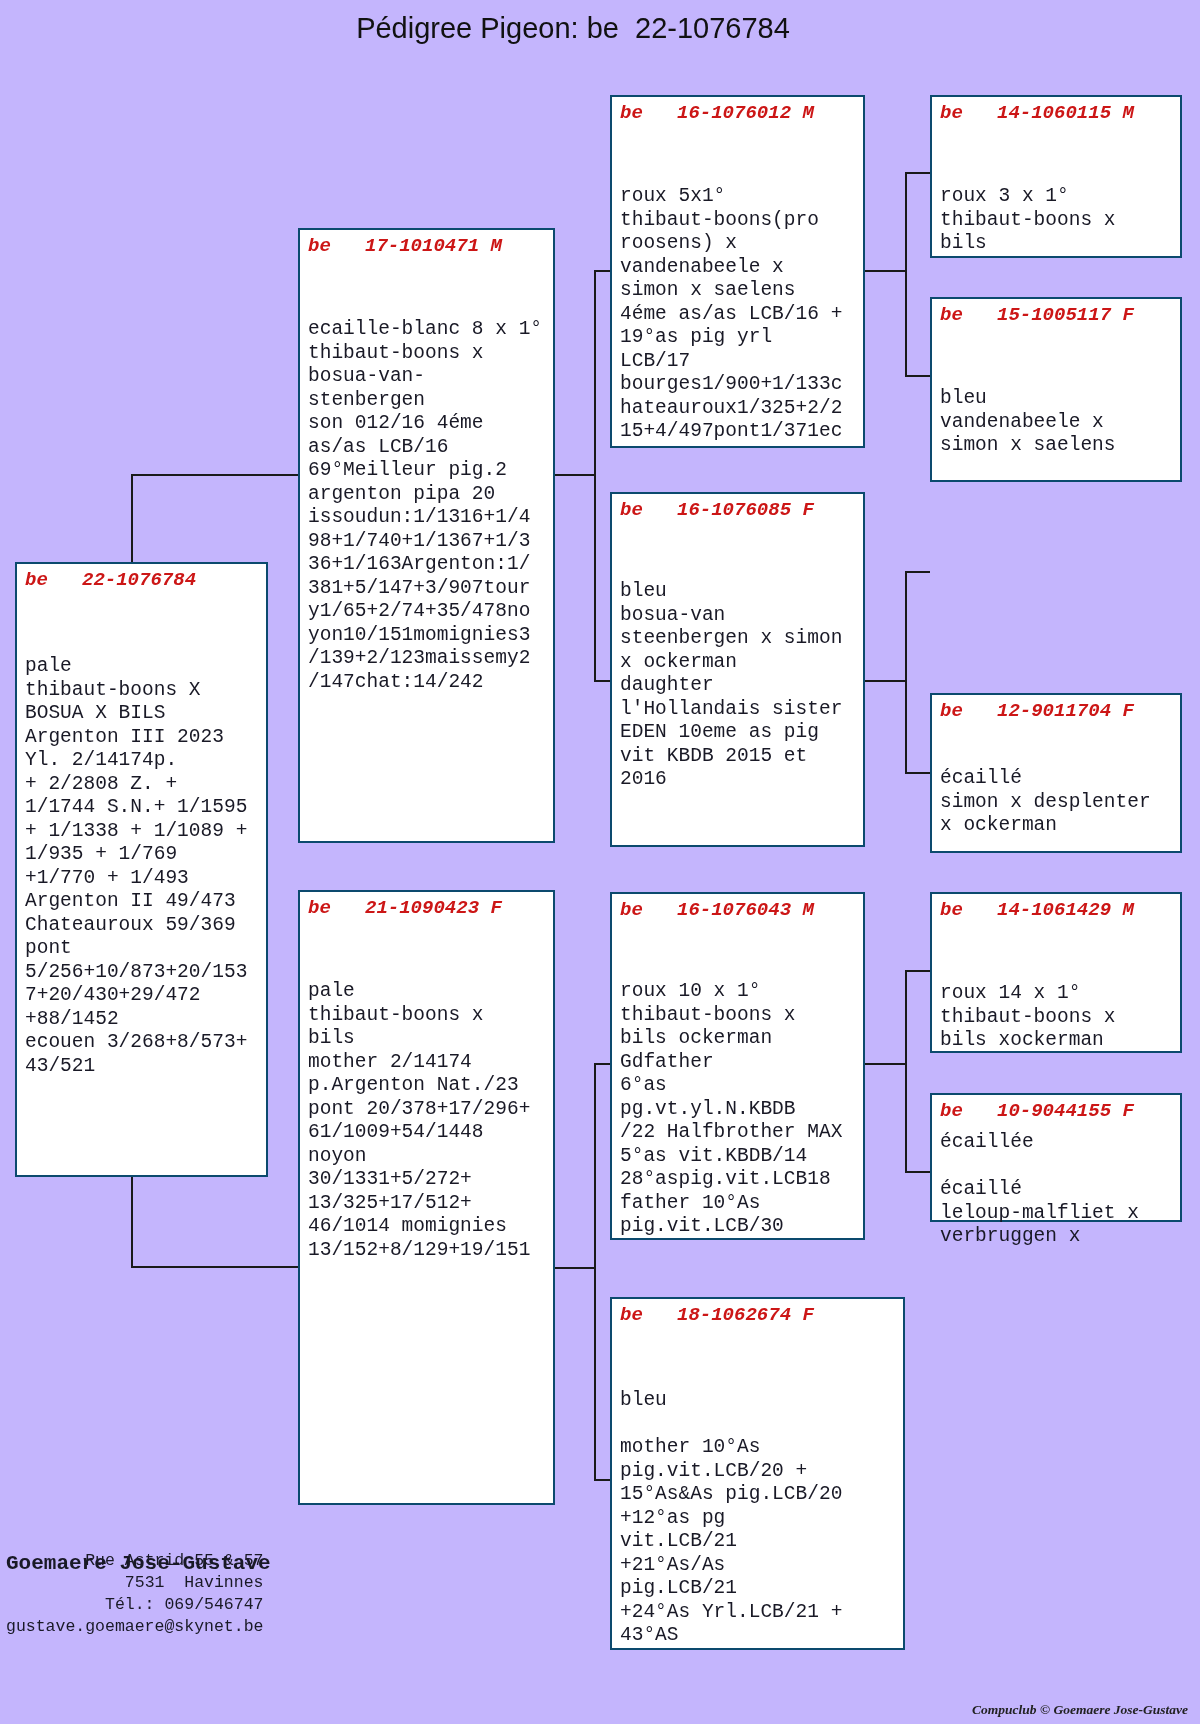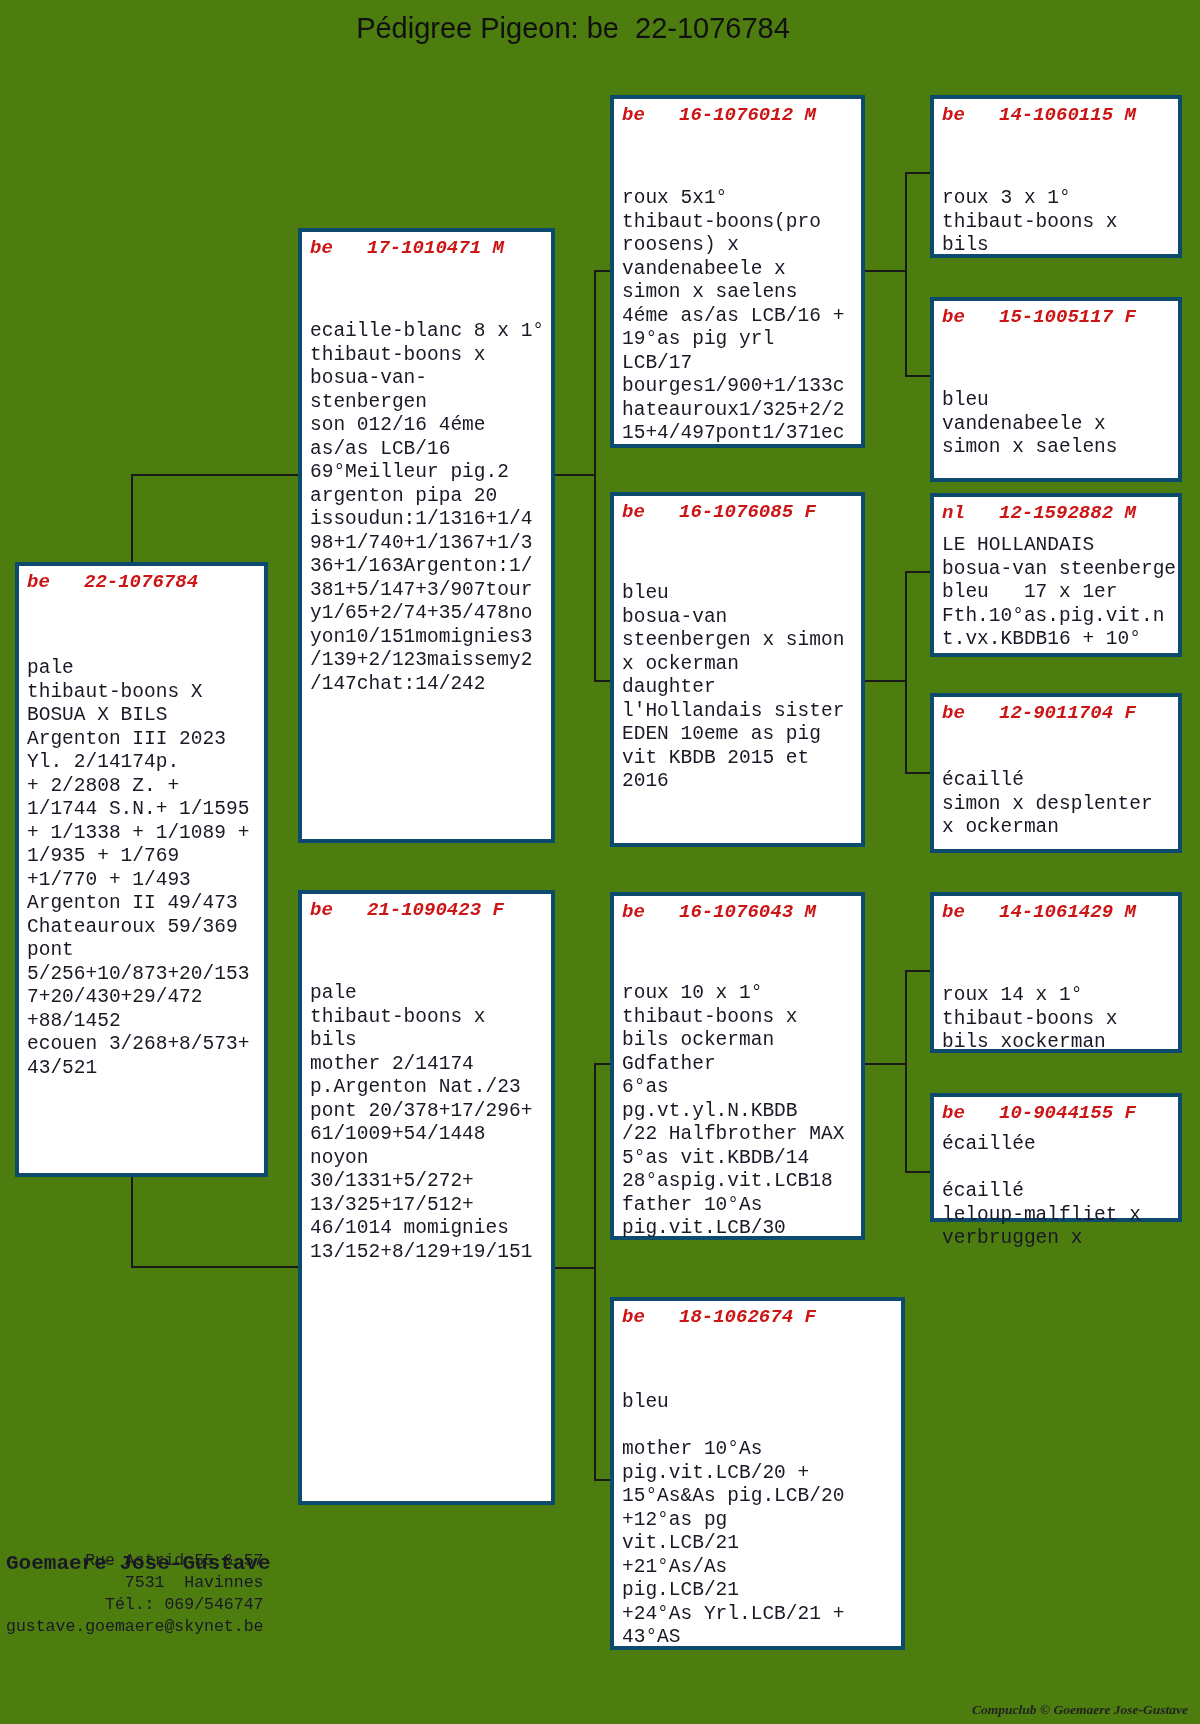--- a/index.html
+++ b/index.html
@@ -1,21 +1,21 @@
 <!DOCTYPE html>
 <html><head>
 <meta charset="utf-8">
 <style>
   html,body{margin:0;padding:0;background:#ffffff;}
-  #page{position:relative;width:1200px;height:1724px;background:#4d7c0f;overflow:hidden;
+  #page{position:relative;width:1200px;height:1724px;background:#c4b5fd;overflow:hidden;
         font-family:"Liberation Mono","DejaVu Sans Mono",monospace;color:#191926;}
   #title{position:absolute;top:12px;left:573px;transform:translateX(-50%);
          font-family:"Liberation Sans","DejaVu Sans",sans-serif;font-size:29px;color:#111;
          white-space:pre;}
-  .box{position:absolute;border:4px solid #0c4a6e;background:#fff;box-sizing:border-box;font-family:Liberation Mono, monospace;}
+  .box{position:absolute;border:2px solid #0c4a6e;background:#fff;box-sizing:border-box;font-family:Liberation Mono, monospace;}
   .ring{position:absolute;top:5px;left:8px;font-size:19px;font-weight:bold;font-style:italic;
         color:#cc1616;white-space:pre;}
   .body{position:absolute;left:8px;right:2px;font-size:19.5px;line-height:23.5px;white-space:pre;}
   .ln{position:absolute;background:#1a1a1a;}
   
   #b-g1 {left:15px; top:562px; width:253px;height:615px;}
   #b-g2a{left:298px;top:228px; width:257px;height:615px;}
   #b-g2b{left:298px;top:890px; width:257px;height:615px;}
   #b-g3a{left:610px;top:95px;  width:255px;height:353px;}
   #b-g3b{left:610px;top:492px; width:255px;height:355px;}
@@ -166,28 +166,20 @@
     <div class="body">roux 3 x 1°
 thibaut-boons x
 bils</div>
   </div>
   <div class="box" id="b-g4b">
     <div class="ring">be   15-1005117 F</div>
     <div class="body">bleu
 vandenabeele x
 simon x saelens</div>
   </div>
-  <div class="box" id="b-g4c">
-    <div class="ring">nl   12-1592882 M</div>
-    <div class="body">LE HOLLANDAIS
-bosua-van steenberge
-bleu   17 x 1er
-Fth.10°as.pig.vit.n
-t.vx.KBDB16 + 10°</div>
-  </div>
   <div class="box" id="b-g4d">
     <div class="ring">be   12-9011704 F</div>
     <div class="body">écaillé
 simon x desplenter
 x ockerman</div>
   </div>
   <div class="box" id="b-g4e">
     <div class="ring">be   14-1061429 M</div>
     <div class="body">roux 14 x 1°
 thibaut-boons x

